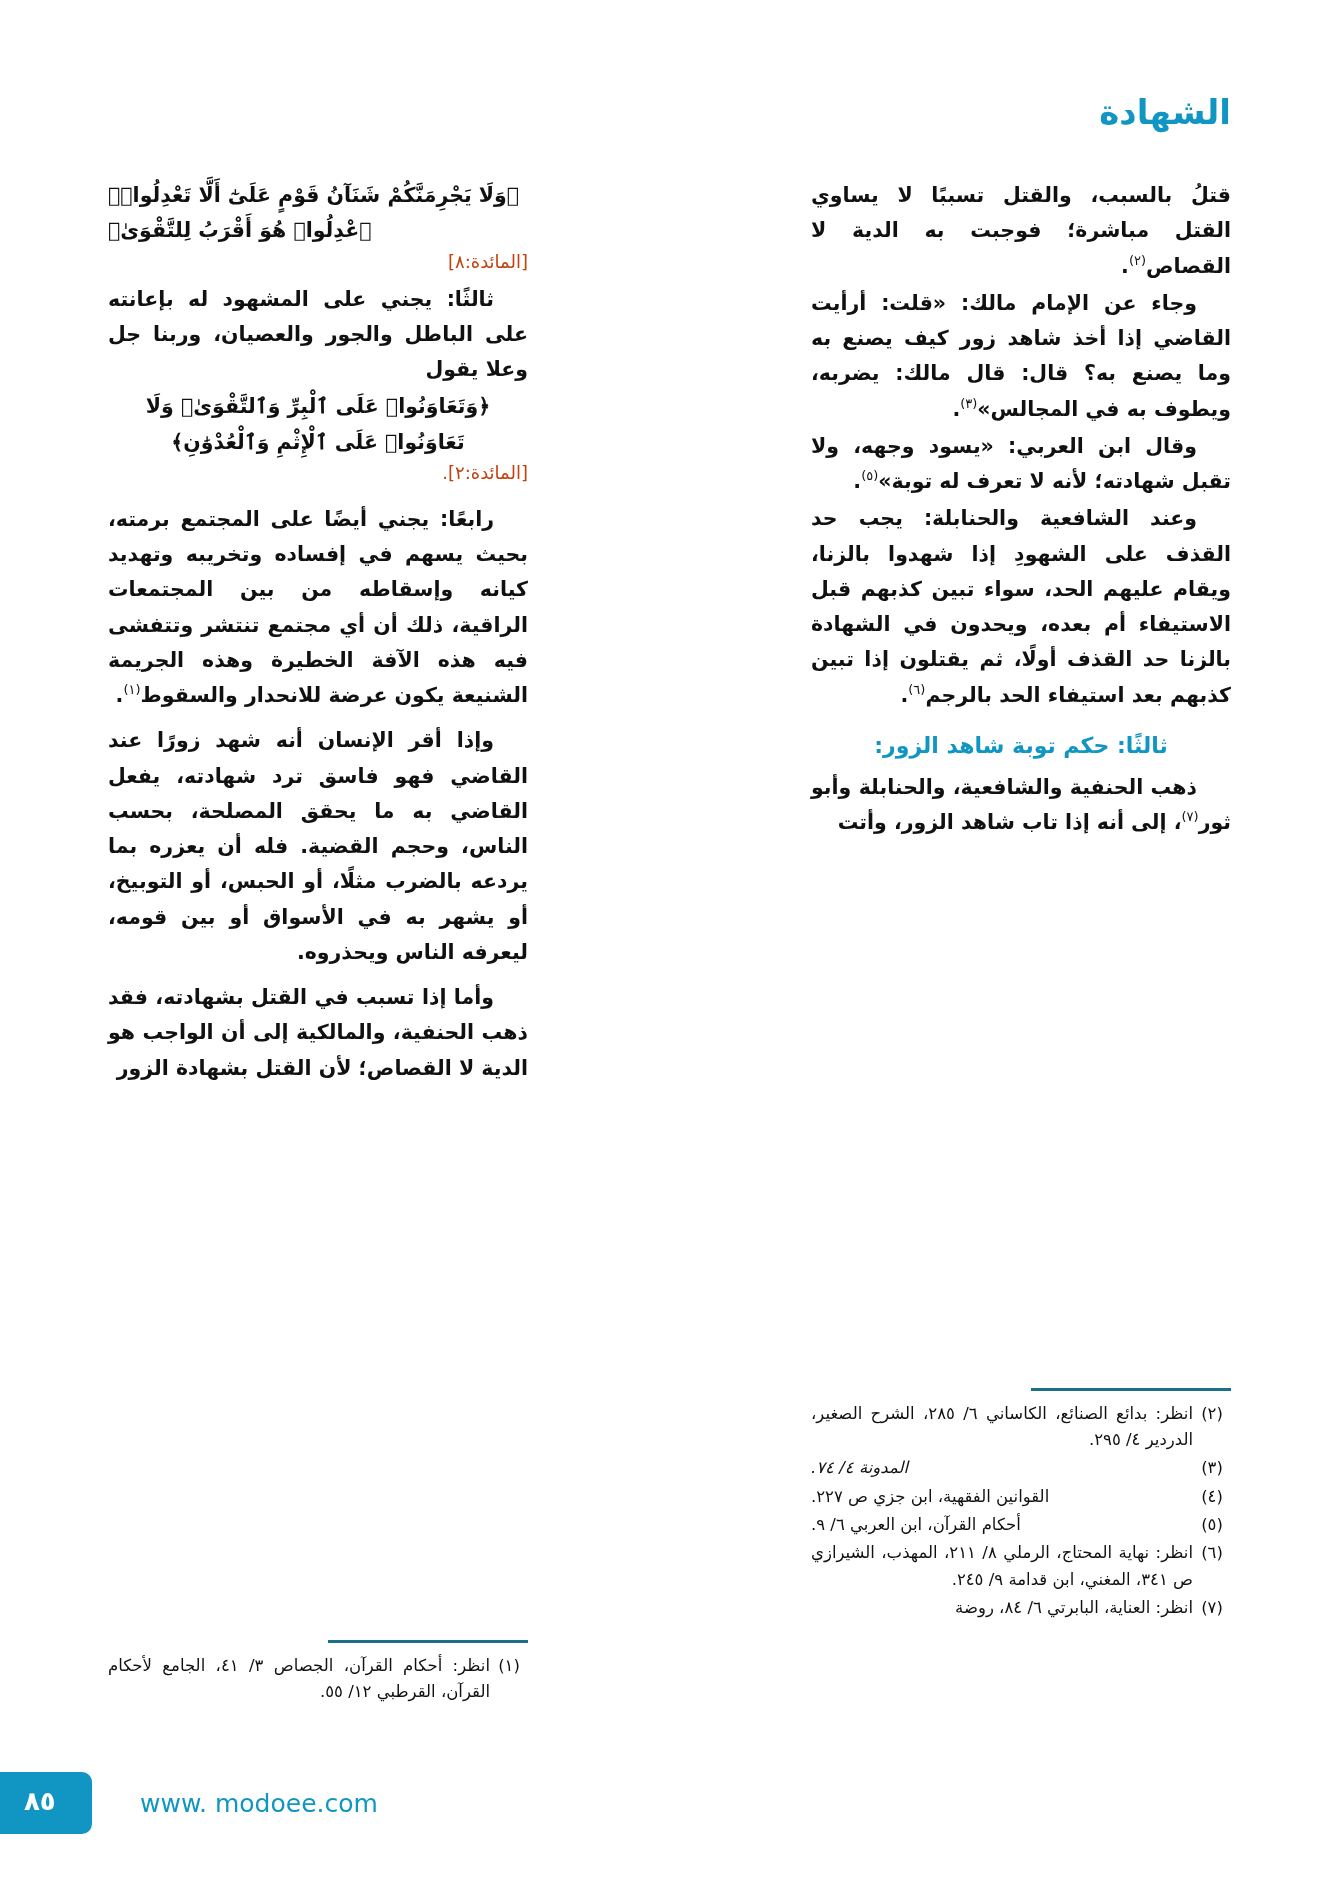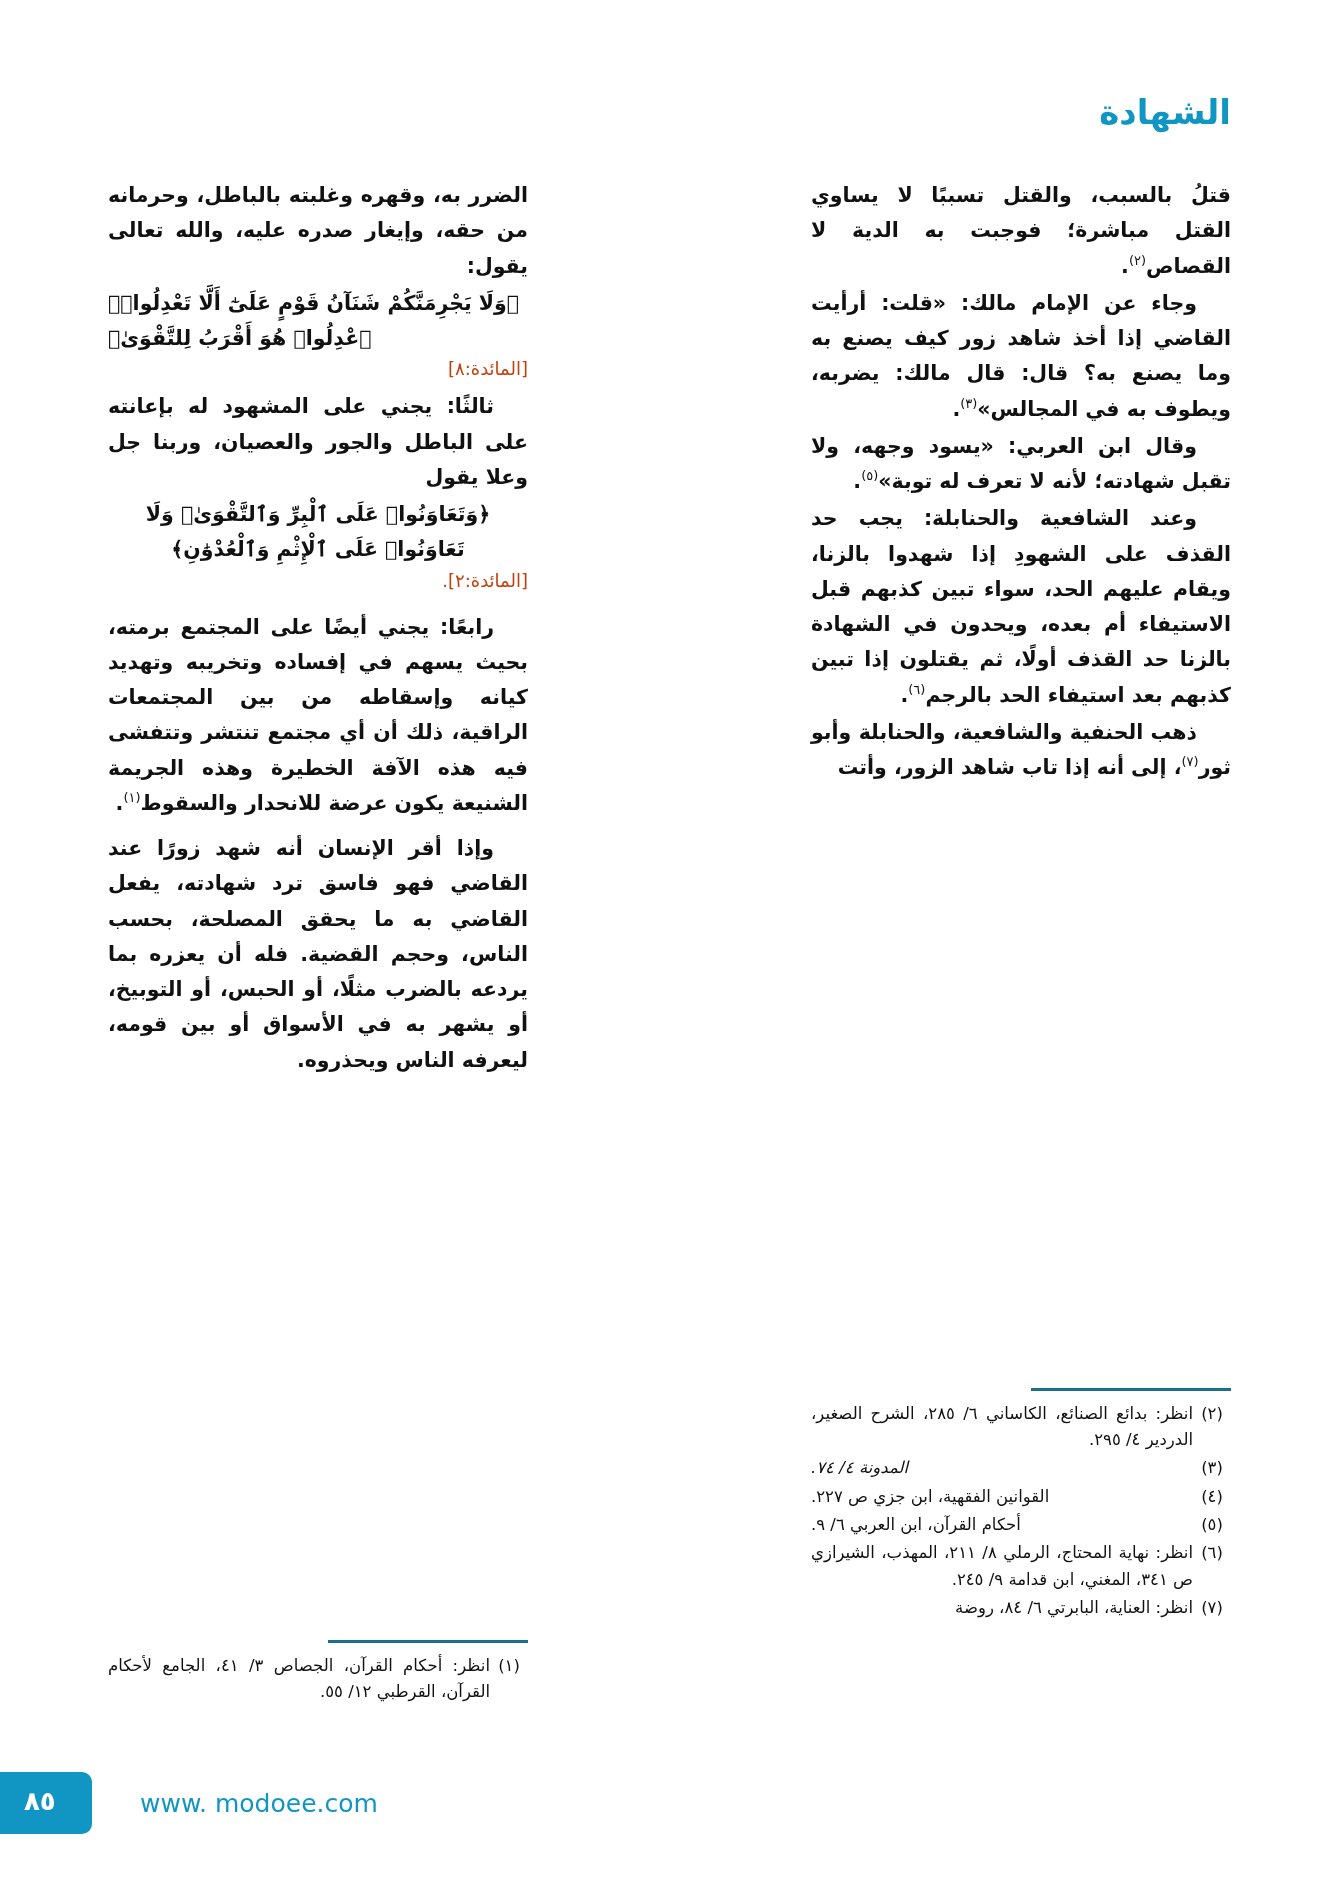--- a/index.html
+++ b/index.html
@@ -154,45 +154,46 @@
 </head>
 <body>
 
 <div class="page">
 
   <div class="header">
     <div class="header-title">الشهادة</div>
   </div>
 
   <div class="col col-left" style="top:178px;">
-    <p class="body"><span>الضرر به، وقهره وغلبته بالباطل، وحرمانه من حقه، وإيغار صدره عليه، والله تعالى يقول:</span></p>
 
     <p class="body quran" style="text-align:left;">﴿وَلَا يَجْرِمَنَّكُمْ شَنَآنُ قَوْمٍ عَلَىٰٓ أَلَّا تَعْدِلُوا۟ۚ ٱعْدِلُوا۟ هُوَ أَقْرَبُ لِلتَّقْوَىٰ﴾</p>
     <span class="ref-inline">[المائدة:٨]</span>
 
     <p class="body indent" style="margin-top:10px;"><span>ثالثًا: يجني على المشهود له بإعانته على الباطل والجور والعصيان، وربنا جل وعلا يقول</span></p>
     <p class="body quran" style="text-align:center;">﴿وَتَعَاوَنُوا۟ عَلَى ٱلْبِرِّ وَٱلتَّقْوَىٰۖ وَلَا تَعَاوَنُوا۟ عَلَى ٱلْإِثْمِ وَٱلْعُدْوَٰنِ﴾</p>
     <span class="ref-inline">[المائدة:٢].</span>
 
     <p class="body indent" style="margin-top:19px;"><span>رابعًا: يجني أيضًا على المجتمع برمته، بحيث يسهم في إفساده وتخريبه وتهديد كيانه وإسقاطه من بين المجتمعات الراقية، ذلك أن أي مجتمع تنتشر وتتفشى فيه هذه الآفة الخطيرة وهذه الجريمة الشنيعة يكون عرضة للانحدار والسقوط</span><sup class="fn">(١)</sup>.</p>
 
     <p class="body indent" style="margin-top:10px;"><span>وإذا أقر الإنسان أنه شهد زورًا عند القاضي فهو فاسق ترد شهادته، يفعل القاضي به ما يحقق المصلحة، بحسب الناس، وحجم القضية. فله أن يعزره بما يردعه بالضرب مثلًا، أو الحبس، أو التوبيخ، أو يشهر به في الأسواق أو بين قومه، ليعرفه الناس ويحذروه.</span></p>
 
+    <p class="body indent" style="margin-top:10px;"><span>وأما إذا تسبب في القتل بشهادته، فقد ذهب الحنفية، والمالكية إلى أن الواجب هو الدية لا القصاص؛ لأن القتل بشهادة الزور</span></p>
   </div>
 
   <div class="col col-right">
     <p class="body"><span>قتلُ بالسبب، والقتل تسببًا لا يساوي القتل مباشرة؛ فوجبت به الدية لا القصاص</span><sup class="fn">(٢)</sup>.</p>
 
     <p class="body indent"><span>وجاء عن الإمام مالك: «قلت: أرأيت القاضي إذا أخذ شاهد زور كيف يصنع به وما يصنع به؟ قال: قال مالك: يضربه، ويطوف به في المجالس»</span><sup class="fn">(٣)</sup>.</p>
 
 
     <p class="body indent"><span>وقال ابن العربي: «يسود وجهه، ولا تقبل شهادته؛ لأنه لا تعرف له توبة»</span><sup class="fn">(٥)</sup>.</p>
 
     <p class="body indent"><span>وعند الشافعية والحنابلة: يجب حد القذف على الشهودِ إذا شهدوا بالزنا، ويقام عليهم الحد، سواء تبين كذبهم قبل الاستيفاء أم بعده، ويحدون في الشهادة بالزنا حد القذف أولًا، ثم يقتلون إذا تبين كذبهم بعد استيفاء الحد بالرجم</span><sup class="fn">(٦)</sup>.</p>
 
+    <h2 class="subhead">ثالثًا: حكم توبة شاهد الزور:</h2>
 
     <p class="body indent"><span>ذهب الحنفية والشافعية، والحنابلة وأبو ثور</span><sup class="fn">(٧)</sup><span>، إلى أنه إذا تاب شاهد الزور، وأتت</span></p>
   </div>
 
   <div class="fnote-wrap" style="right:108px; top:1388px;">
     <div class="fnote-rule"></div>
     <div class="fnote">
       <div class="fnote-num">(٢)</div>
       <div class="fnote-txt">انظر: بدائع الصنائع، الكاساني ٦/ ٢٨٥، الشرح الصغير، الدردير ٤/ ٢٩٥.</div>
     </div>

